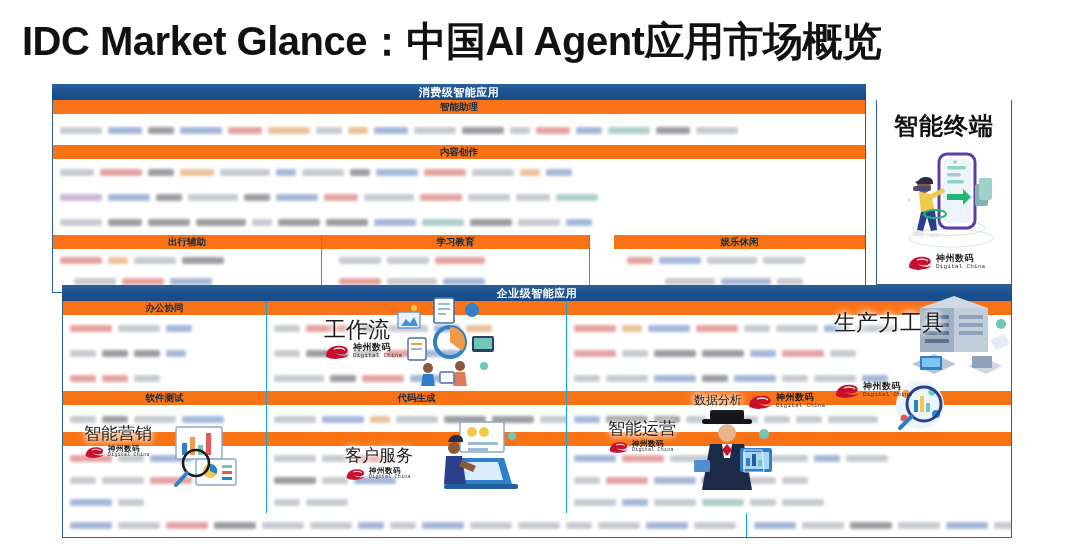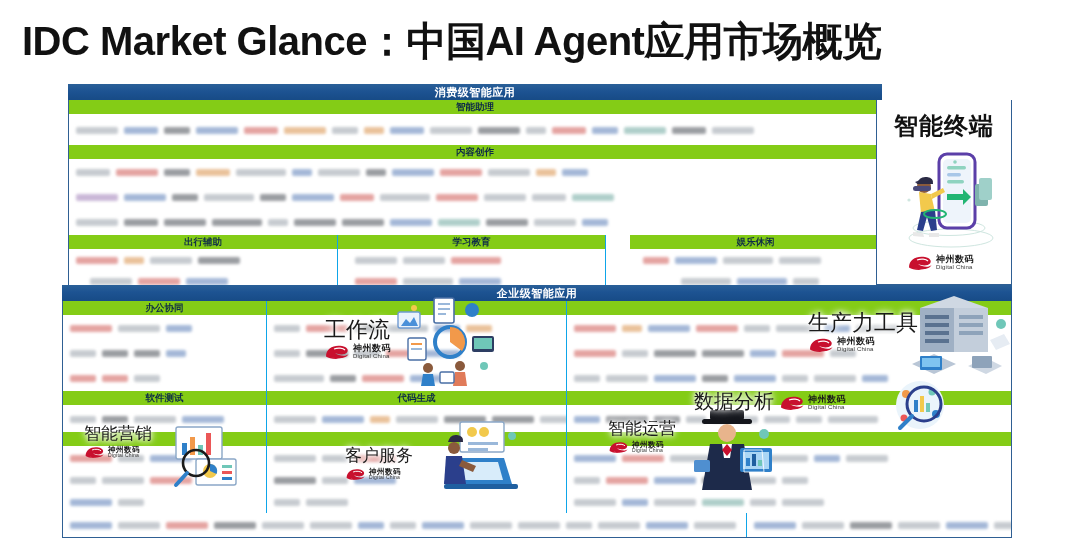--- a/index.html
+++ b/index.html
@@ -24,21 +24,21 @@
 
   .band-dark{
     background:linear-gradient(180deg,#2a6098 0%,#1d5392 45%,#174b86 100%);
     color:#ffffff;
     font-size:11px;font-weight:bold;
     text-align:center;
     line-height:16px;height:16px;
     letter-spacing:0.5px;
   }
   .band-light{
-    background:#84cc16;
+    background:#f97316;
     color:#0d2b47;
     font-size:9.5px;font-weight:bold;
     text-align:center;
     line-height:14px;height:14px;
     border-bottom:1px solid #ffffff;
   }
   .band-light.empty{color:transparent;}
 
   .grid-box{
     border:1px solid #2f5f93;
@@ -94,30 +94,30 @@
     font-size:17px;font-weight:normal;color:#1a1a1a;
     white-space:nowrap;
     text-shadow:0 0 4px #fff,0 0 7px #fff,0 0 10px #fff;
     line-height:1.05;
   }
   .feature.big .ftitle{font-size:22px;}
 
   
   .dc{display:flex;align-items:center;gap:3px;margin-top:2px;}
   .dc .dc-mark{width:26px;height:17px;flex:0 0 auto;}
-  .dc .dc-txt{display:flex;flex-direction:column;line-height:1;}
+  .dc .dc-txt{display:flex;flex-direction:column;line-height:1;font-family:Liberation Mono, monospace;}
   .dc .dc-cn{font-size:9px;font-weight:bold;color:#1a1a1a;letter-spacing:0.5px;white-space:nowrap;}
   .dc .dc-en{font-size:6px;color:#333;letter-spacing:0.2px;white-space:nowrap;}
   .dc.sm .dc-mark{width:21px;height:14px;}
   .dc.sm .dc-cn{font-size:7.5px;}
   .dc.sm .dc-en{font-size:5px;}
 
   
   .feature.inline{flex-direction:row;align-items:center;gap:5px;}
-  .feature.inline .ftitle{font-size:20px;}
+  .feature.inline .ftitle{font-size:12px;}
 
   
   .illus{position:absolute;z-index:5;pointer-events:none;}
 
   
   #terminal-panel{
     position:absolute;
     box-sizing:border-box;
     border:1px solid #2f5f93;
     border-top:none;
@@ -130,21 +130,21 @@
     text-align:center;
     font-size:24px;font-weight:bold;color:#111;
     letter-spacing:1px;
   }
 </style>
 </head>
 <body>
 
 <div id="page-title">IDC Market Glance：中国AI Agent应用市场概览</div>
 
-<div class="board" style="left:68px;top:84px;width:814px;">
+<div class="board" style="left:52px;top:84px;width:814px;">
 
   <div class="band-dark">消费级智能应用</div>
 
   <div class="grid-box" style="width:100%;">
 
     <div class="band-light">智能助理</div>
     <div class="wall">
       <div class="wall-row" style="height:30px;">
         <span class="logo w2 g"></span>
         <span class="logo w1 b"></span>
@@ -604,21 +604,21 @@
   <rect x="53" y="29" width="24" height="4" fill="#8ea3ba"></rect>
   <rect x="53" y="37" width="24" height="4" fill="#8ea3ba"></rect>
   <path d="M6 70 l22 -10 22 10 -22 10 z" fill="#b9c6d6"></path>
   <rect x="14" y="62" width="22" height="14" rx="1" fill="#2f80c9"></rect>
   <rect x="16" y="64" width="18" height="9" fill="#7fc4f0"></rect>
   <path d="M62 72 l18 -8 16 8 -16 8 z" fill="#cfd8e3"></path>
   <rect x="66" y="62" width="20" height="12" rx="1" fill="#8ea3ba"></rect>
   <path d="M84 46 l14 -6 6 10 -14 6 z" fill="#e6ecf3"></path>
   <circle cx="95" cy="30" r="5" fill="#6fc7b8"></circle>
 </svg>
-<div class="feature big" style="left:808px;top:311px;">
+<div class="feature big" style="left:834px;top:311px;gap:46px;">
   <span class="ftitle">生产力工具</span>
   <span class="dc">
     <svg class="dc-mark" viewBox="0 0 52 34">
       <path d="M4 27 C4 10 20 3 36 6 C46 8 50 14 46 19 C42 24 30 24 22 20 C30 26 44 28 49 22 C45 31 26 33 14 28 C20 31 32 32 40 29 C30 33 12 33 4 27 Z" fill="#c8102e"></path>
       <path d="M20 12 C28 9 38 10 42 14" fill="none" stroke="#ffffff" stroke-width="2.4"></path>
     </svg>
     <span class="dc-txt">
       <span class="dc-cn">神州数码</span>
       <span class="dc-en">Digital China</span>
     </span>

